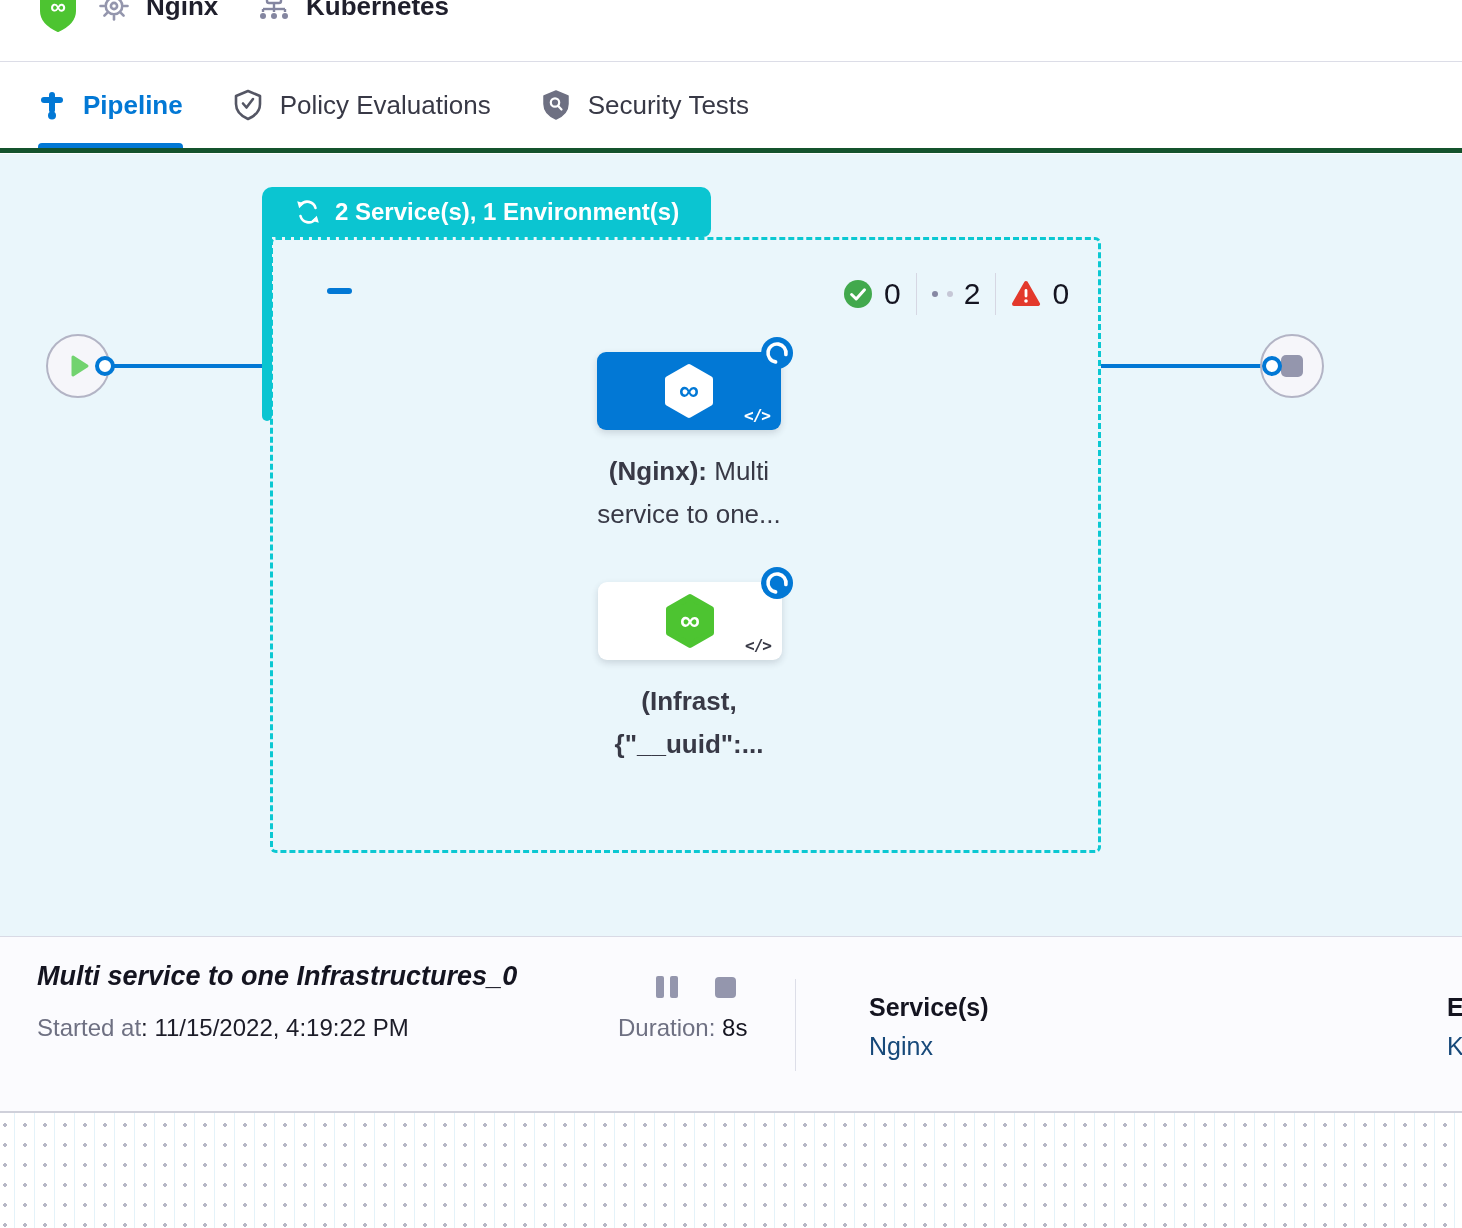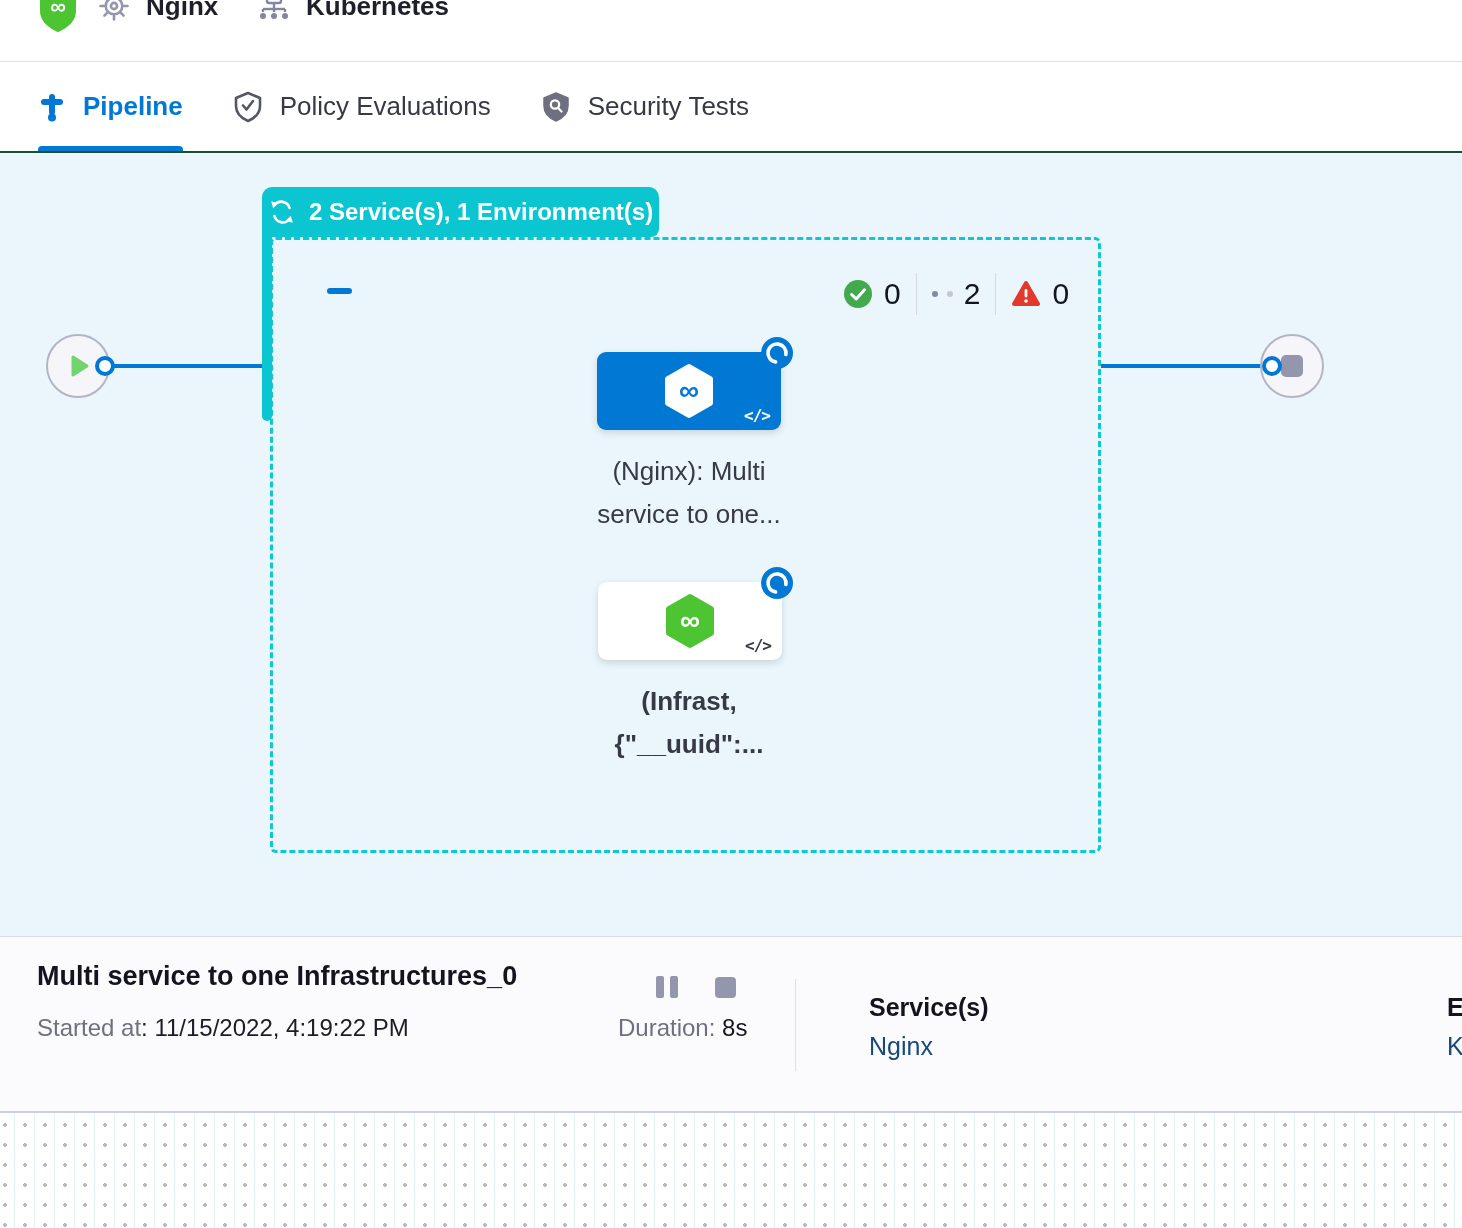--- a/index.html
+++ b/index.html
@@ -14,21 +14,21 @@
     background:#fff; border-bottom:1px solid #dcdde7; overflow:hidden; }
   .harness-logo { position:absolute; left:38px; top:-14px; }
   .chip { position:absolute; top:-10px; display:flex; align-items:center; }
   .chip-service { left:98px; }
   .chip-env { left:258px; }
   .chip .chip-label { font-size:26px; font-weight:600; color:#1f1f2c; line-height:32px; }
   .chip svg { margin-right:16px; }
 
   
   .tabs { position:absolute; top:62px; left:0; width:1462px; height:91px;
-    background:#fff; border-bottom:2px solid #14532d;
+    background:#fff; border-bottom:5px solid #14532d;
     display:flex; align-items:stretch; padding-left:38px; gap:50px; }
   .tab { display:flex; align-items:center; gap:17px; font-size:26px; font-weight:500;
     color:#383946; position:relative; cursor:pointer; }
   .tab.active { color:#0278d5; font-weight:700; }
   .tab.active::after { content:""; position:absolute; left:0; right:0; bottom:0;
     height:5px; background:#0278d5; border-radius:4px 4px 0 0; }
 
   
   .canvas { position:absolute; top:154px; left:0; width:1462px; height:782px; background:#eaf6fb; }
   .edge-node { position:absolute; width:64px; height:64px; border-radius:50%;
@@ -39,21 +39,21 @@
   .port { position:absolute; width:20px; height:20px; border-radius:50%;
     background:#fff; border:4px solid #0278d5; z-index:5; }
   .port-start { left:95px; top:202px; }
   .port-end { left:1262px; top:202px; }
   .edge-line { position:absolute; top:210px; height:4px; background:#0278d5; }
   .edge-line.left { left:105px; width:165px; }
   .edge-line.right { left:1101px; width:165px; }
 
   .group-badge { position:absolute; left:262px; top:33px; height:50px;
     background:#0bc5d1; border-radius:10px 10px 8px 0; display:flex; align-items:center;
-    gap:13px; padding:0 6px; color:#fff; font-size:24px; font-weight:600; z-index:3; cursor:pointer; }
+    gap:13px; padding:0 32px; color:#fff; font-size:24px; font-weight:600; z-index:3; cursor:pointer; }
   .group-bar { position:absolute; left:262px; top:60px; width:10px; height:207px;
     background:#0bc5d1; border-radius:0 0 5px 5px; z-index:2; }
   .stage-box { position:absolute; left:270px; top:83px; width:831px; height:616px;
     border:3px dashed #0bc8d2; border-radius:6px; z-index:1; }
 
   .stage-collapse { position:absolute; left:327px; top:134px; width:25px; height:6px;
     border-radius:3px; background:#0278d5; cursor:pointer; }
   .stage-title { position:absolute; left:368px; top:122px; font-size:27px; color:#6e7082; }
   .stage-counts { position:absolute; left:843px; top:117px; height:46px;
     display:flex; align-items:center; }
@@ -74,26 +74,26 @@
   .node-nginx .code-glyph { color:#ffffff; }
   .node-tweety .code-glyph { color:#383946; }
   .spinner { position:absolute; width:34px; height:34px; z-index:4; }
   .spinner-nginx { left:760px; top:182px; }
   .spinner-tweety { left:760px; top:412px; }
 
   .node-label { position:absolute; width:282px; text-align:center; font-size:26px;
     line-height:43px; color:#383946; }
   .label-nginx { left:548px; top:296px; }
   .label-tweety { left:548px; top:526px; font-weight:700; }
-  .label-nginx .b { font-weight:400; }
+  .label-nginx .b { font-weight:700; }
 
   
   .footer { position:absolute; top:936px; left:0; width:1462px; height:175px;
     background:#fbfbfe; border-top:1px solid #d9dae5; overflow:hidden; }
-  .f-title { position:absolute; left:37px; top:24px; font-size:27px; font-weight:700; color:#141420; }
+  .f-title { position:absolute; left:37px; top:24px; font-size:27px; font-weight:700; color:#141420;font-style:italic; }
   .f-started { position:absolute; left:37px; top:77px; font-size:24px; color:#1c1c28;text-align:right; }
   .f-muted { color:#6e7082; }
   .f-controls { position:absolute; left:656px; top:39px; display:flex; gap:37px; align-items:center; }
   .pause-btn { display:flex; gap:6px; cursor:pointer; }
   .pause-btn i { width:8px; height:22px; background:#9496ad; border-radius:2px; display:block; }
   .stop-btn { width:21px; height:21px; background:#9496ad; border-radius:4px; cursor:pointer; }
   .f-duration { position:absolute; left:618px; top:77px; font-size:24px; color:#141420; }
   .f-divider { position:absolute; left:795px; top:42px; width:1px; height:92px; background:#dddee8; }
   .f-block { position:absolute; top:56px;margin-left:32px; }
   .f-block .f-label { font-size:25px; font-weight:700; color:#141420; }

